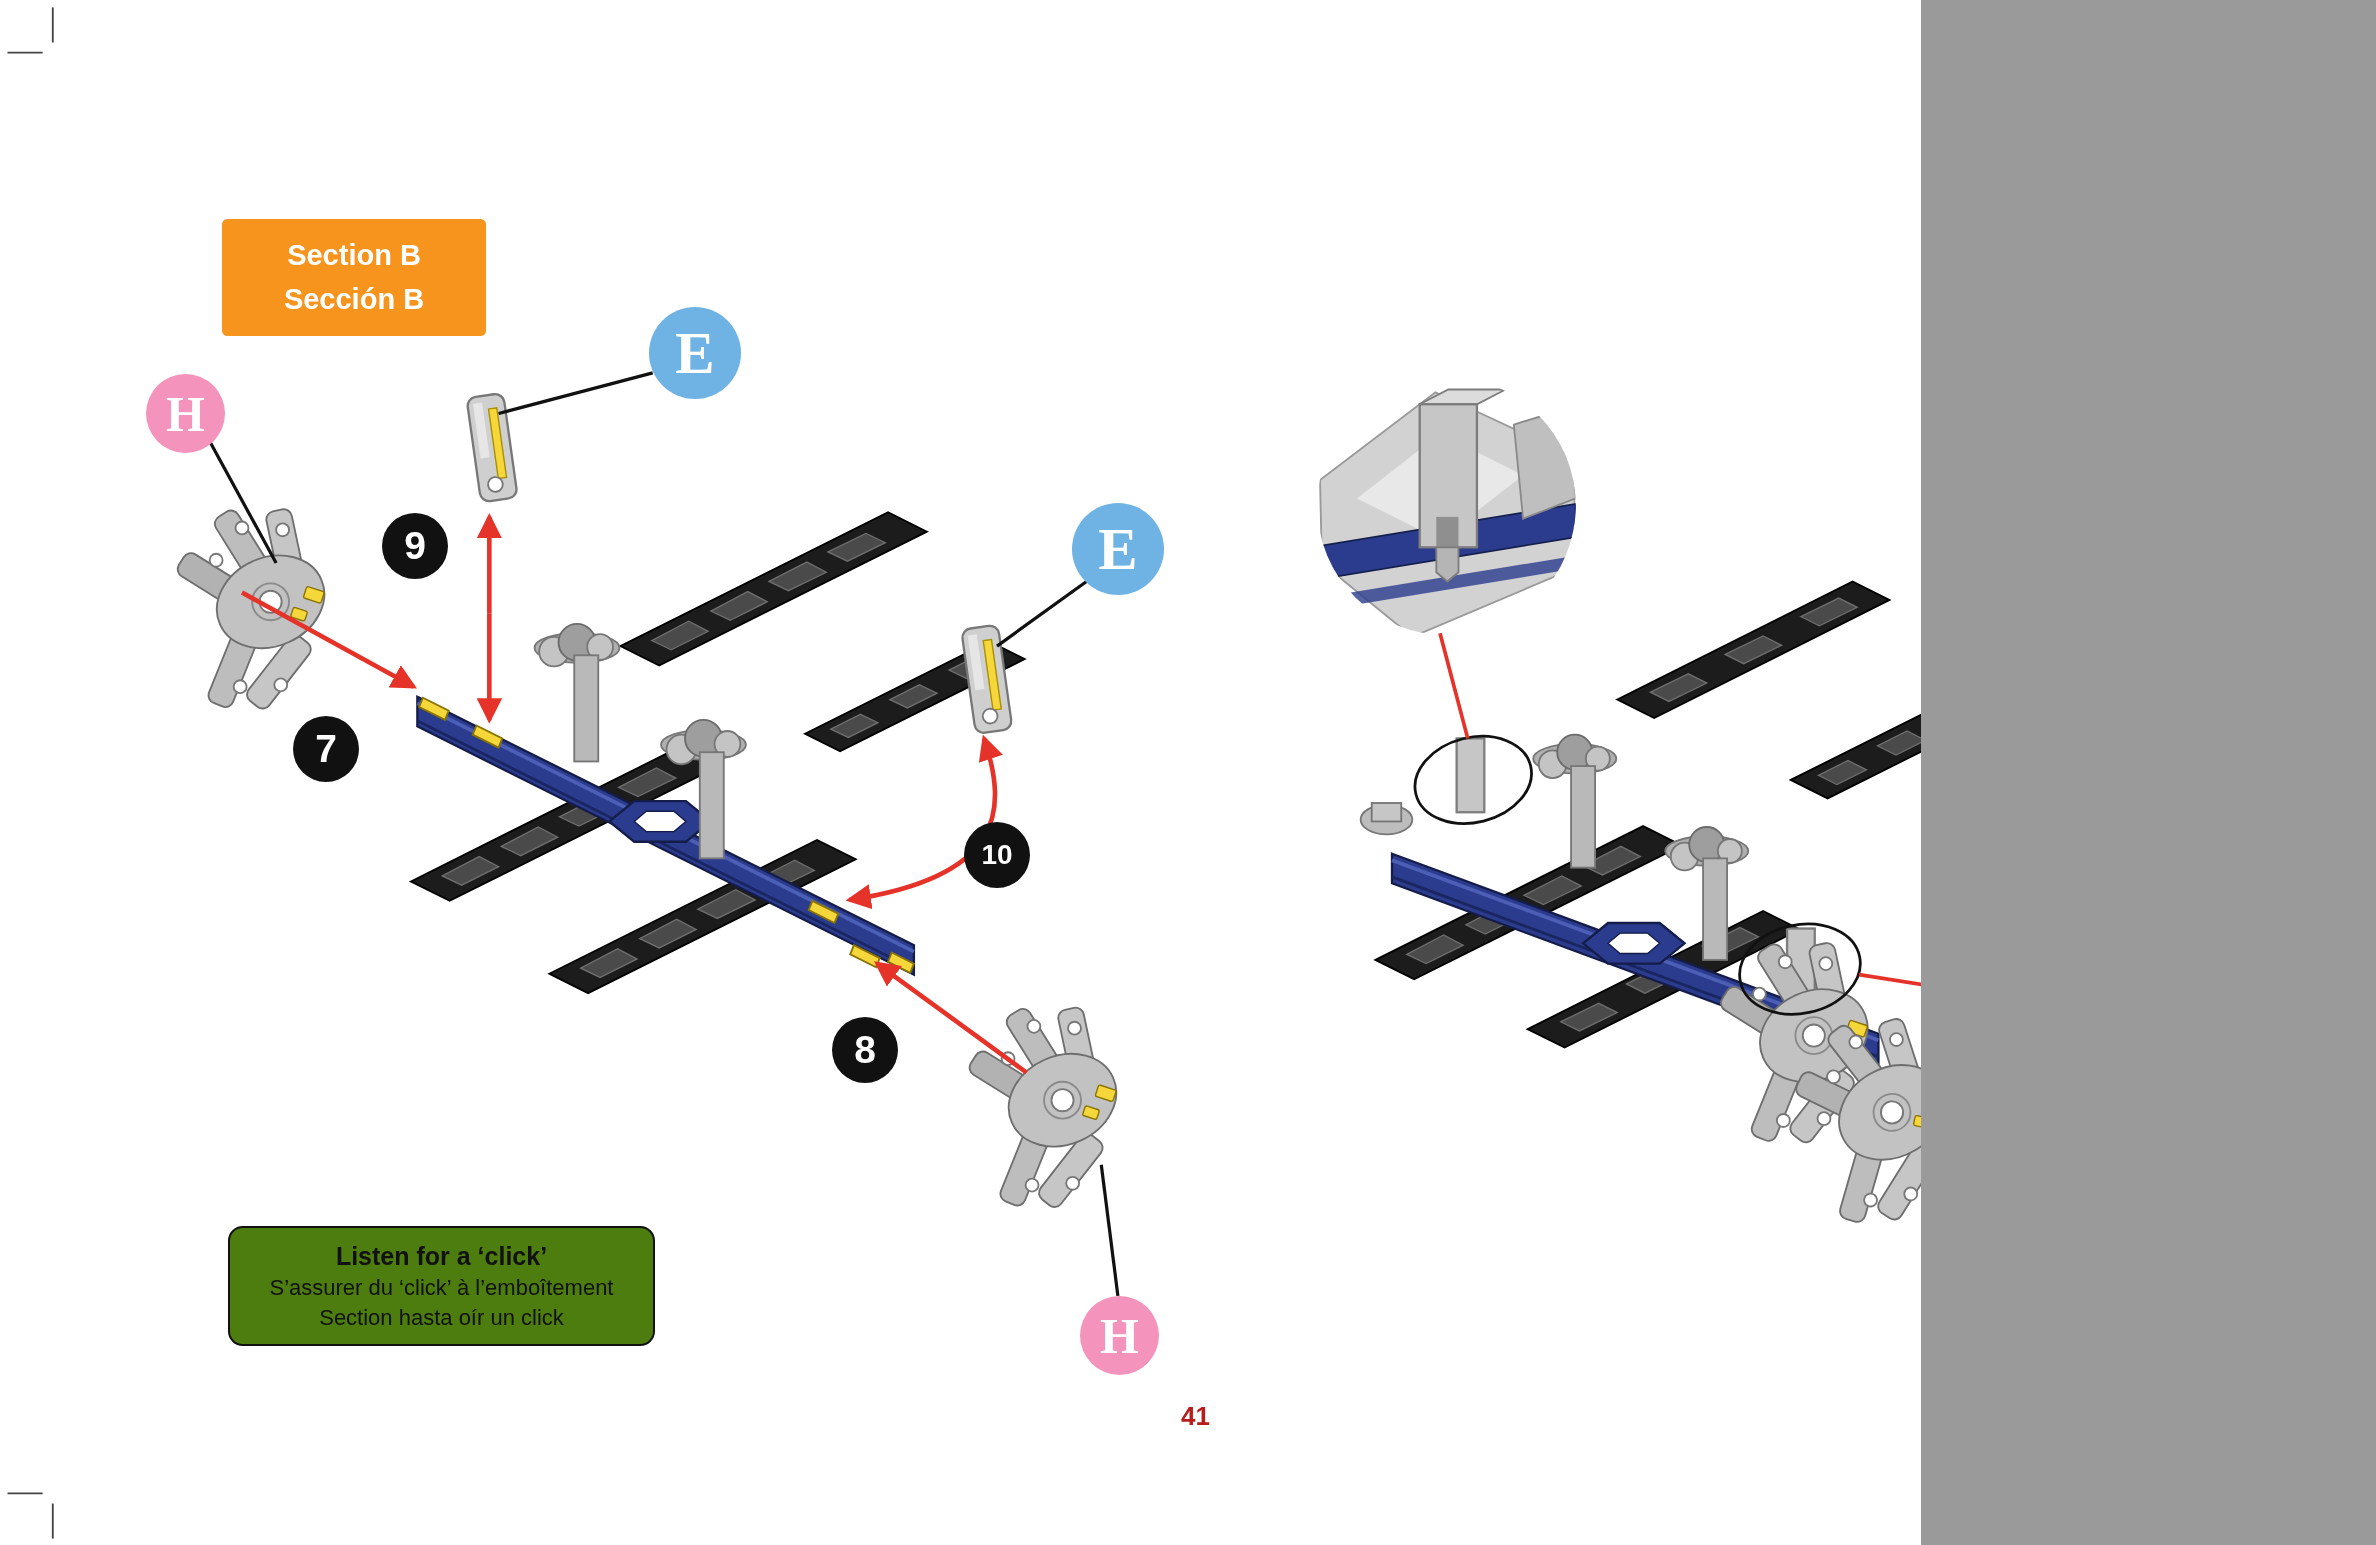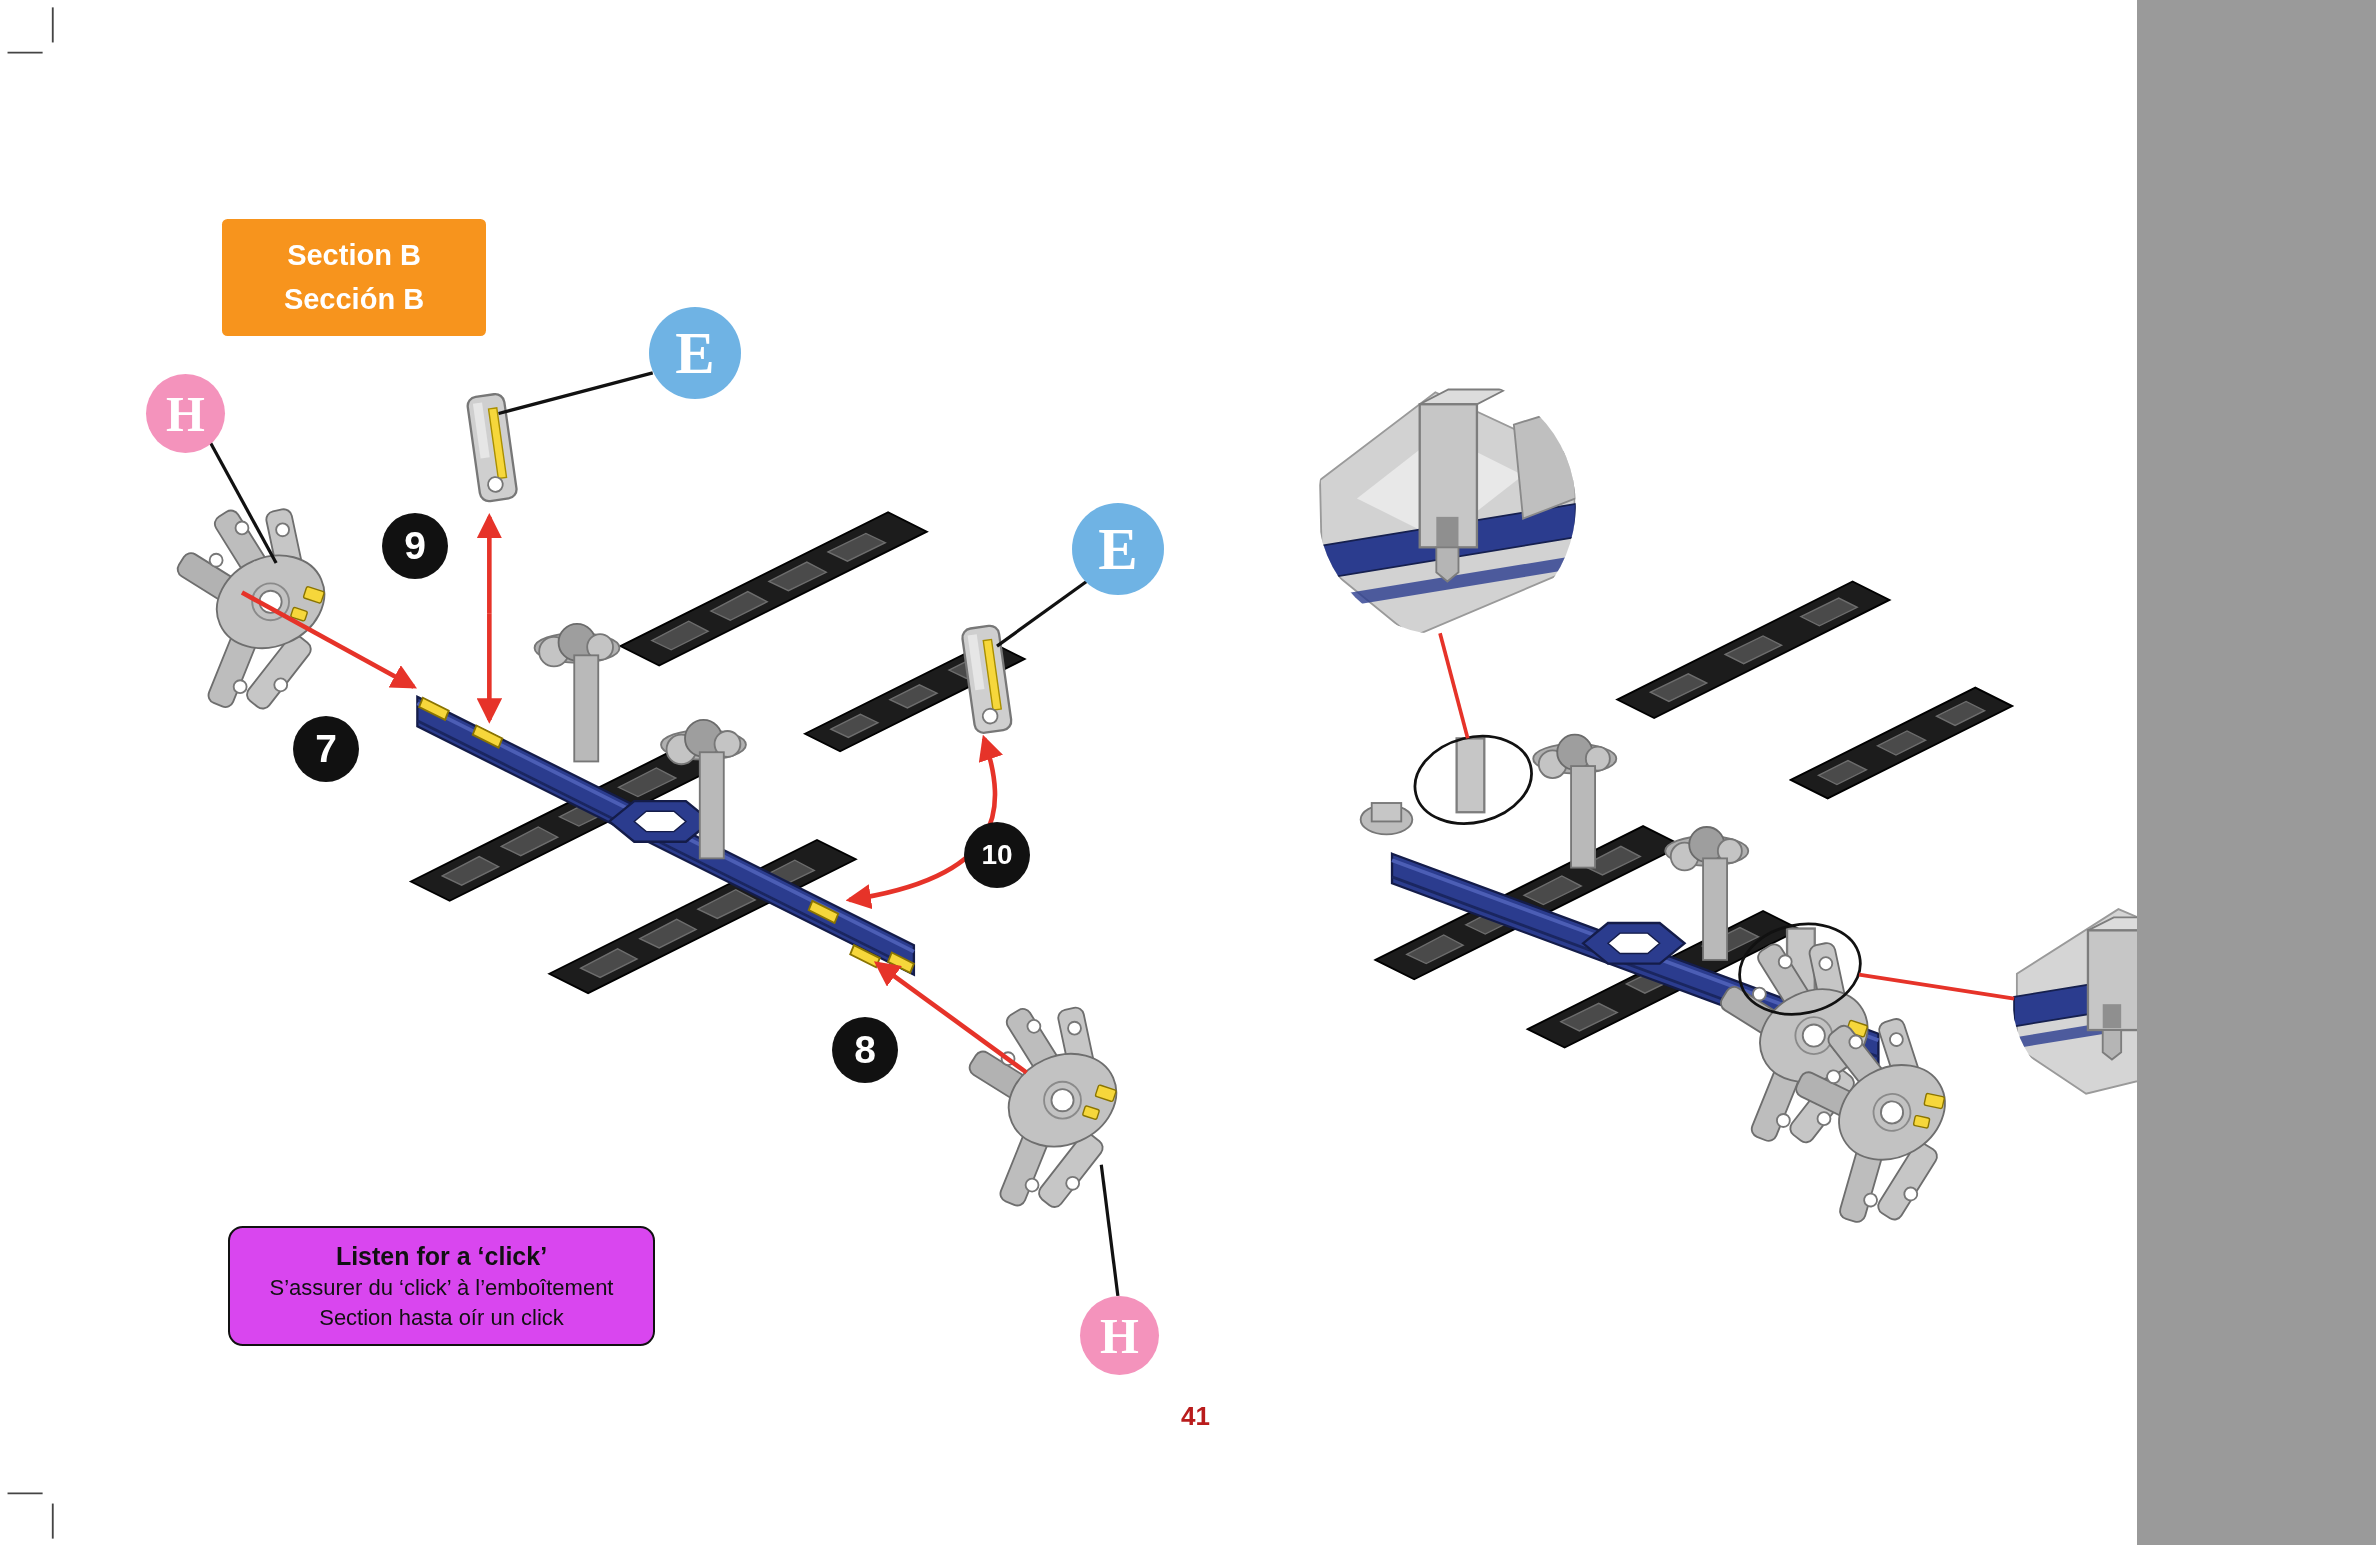--- a/index.html
+++ b/index.html
@@ -1,27 +1,27 @@
 <!DOCTYPE html>
 <html style="font-size:14.8px"><head>
 <meta charset="utf-8">
 <style>
   html,body{margin:0;padding:0;background:#9a9a9a;}
-  .page{position:relative;width:2137px;height:1546px;background:#ffffff;overflow:hidden;
+  .page{position:relative;width:1921px;height:1546px;background:#ffffff;overflow:hidden;
         font-family:"Liberation Sans",sans-serif;}
   .abs{position:absolute;}
   svg{position:absolute;left:0;top:0;z-index:1;}
   .overlay{z-index:3;}
   .section-box{background:#F7941D;color:#fff;border-radius:5.5px;display:flex;flex-direction:column;
                align-items:center;justify-content:center;font-weight:700;font-size:29px;line-height:1.5;}
   .badge-letter{display:flex;align-items:center;justify-content:center;border-radius:50%;color:#fff;
                 font-family:"Liberation Serif","DejaVu Serif",serif;font-weight:700;}
   .badge-step{display:flex;align-items:center;justify-content:center;border-radius:50%;background:#111;
               color:#fff;font-weight:700;font-family:"Liberation Sans",sans-serif;}
-  .callout{background:#d946ef;border:2.8px solid #111;border-radius:14.8px;display:flex;flex-direction:column;
+  .callout{background:#4d7c0f;border:2.8px solid #111;border-radius:14.8px;display:flex;flex-direction:column;
            align-items:center;justify-content:center;text-align:left;color:#111;line-height:1.32;}
   .callout .l1{font-size:25px;font-weight:700;}
   .callout .l2,.callout .l3{font-size:22px;font-weight:400;}
   .pageno{font-weight:700;font-size:26px;color:#b91c1c;}
 </style>
 </head>
 <body>
 
 <div class="page">
 

